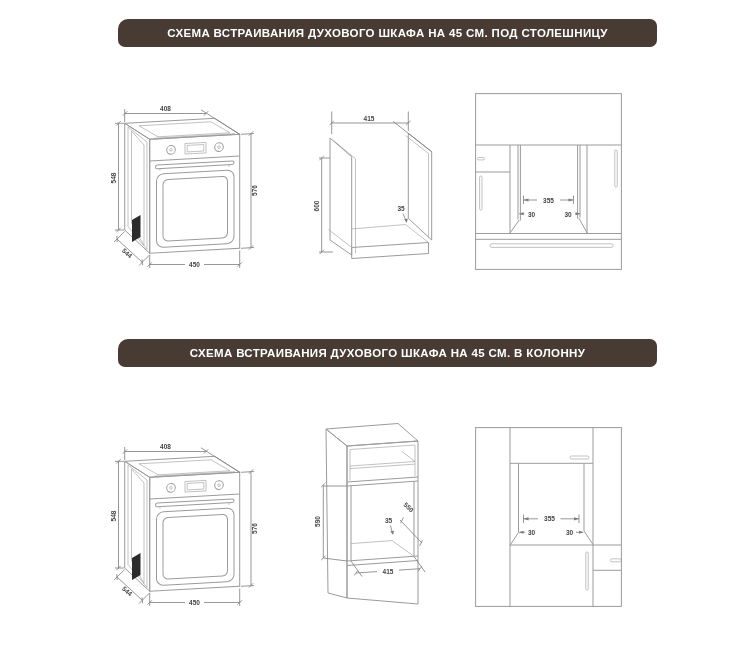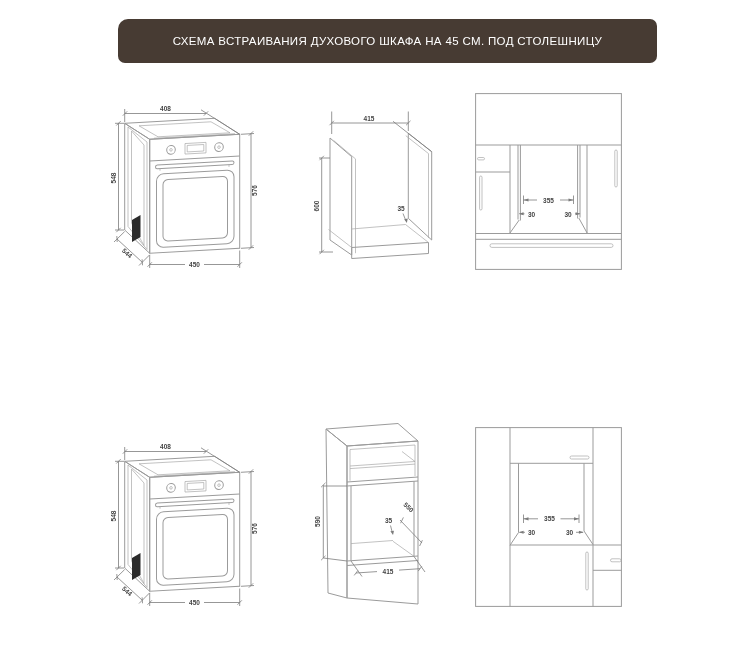--- a/index.html
+++ b/index.html
@@ -1,20 +1,20 @@
 <!DOCTYPE html>
 <html><head>
 <meta charset="utf-8">
 <style>
   html,body{margin:0;padding:0;background:#f4f2f0;}
   .page{position:relative;width:739px;height:650px;background:#ffffff;overflow:hidden;
         font-family:"Liberation Sans",sans-serif;}
-  .banner{position:absolute;left:118px;width:539px;height:44px;background:#473b33;
+  .banner{position:absolute;left:118px;width:539px;height:28px;background:#473b33;
           border-radius:10px 7px 7px 7px;color:#fff;display:flex;align-items:center;
-          justify-content:center;font-weight:normal;font-size:11.5px;letter-spacing:.35px;
+          justify-content:center;font-weight:bold;font-size:11.5px;letter-spacing:.35px;
           font-family:"Liberation Sans",sans-serif;}
   .banner.b1{top:19px;} .banner.b2{top:339px;}
   svg{position:absolute;overflow:visible;}
   .ln{stroke:#9b9b9b;stroke-width:1;fill:none;}
   .lnthin{stroke:#a8a8a8;stroke-width:.7;fill:none;}
   .dimln{stroke:#7c7c7c;stroke-width:.8;fill:none;}
   .dim{font-family:"Liberation Sans",sans-serif;font-size:6.5px;font-weight:bold;
        fill:#444;text-anchor:middle;}
   .arr{fill:#7c7c7c;stroke:none;}
   .vent{fill:#2b2b2b;stroke:none;}
@@ -119,20 +119,23 @@
       <path class="dimln" d="M48.5,102.5 L48.5,111 M98.5,102.5 L98.5,111 M48.5,107 L62,107 M85,107 L98.5,107"></path>
       <path class="arr" d="M48.5,107 l5,-1.6 l0,3.2 Z M98.5,107 l-5,-1.6 l0,3.2 Z"></path>
       <path class="dimln" d="M44.5,120.8 L49.5,120.8 M100,120.8 L104.8,120.8"></path>
       <path class="arr" d="M43.8,120.8 l4.8,-1.5 l0,3 Z M105.4,120.8 l-4.8,-1.5 l0,3 Z"></path>
     </g>
     <text class="dim" x="73.5" y="109.5">355</text>
     <text class="dim" x="56.5" y="123.8">30</text>
     <text class="dim" x="93" y="123.8">30</text>
   </svg>
 
+  <div class="banner b2">
+    <span>СХЕМА ВСТРАИВАНИЯ ДУХОВОГО ШКАФА НА 45 СМ. В КОЛОННУ</span>
+  </div>
 
   <svg style="left:102px;top:436px" width="162" height="175" viewBox="0 0 162 175">
     <use href="#oven-shape"></use>
     <text class="dim" x="63.5" y="13.2">408</text>
     <text class="dim" x="13.5" y="80" transform="rotate(-90 13.5 80)">548</text>
     <text class="dim" x="23.6" y="156.9" transform="rotate(42.6 23.6 156.9)">544</text>
     <text class="dim" x="92.5" y="168.8">450</text>
     <text class="dim" x="154.5" y="92.5" transform="rotate(-90 154.5 92.5)">576</text>
   </svg>
 

